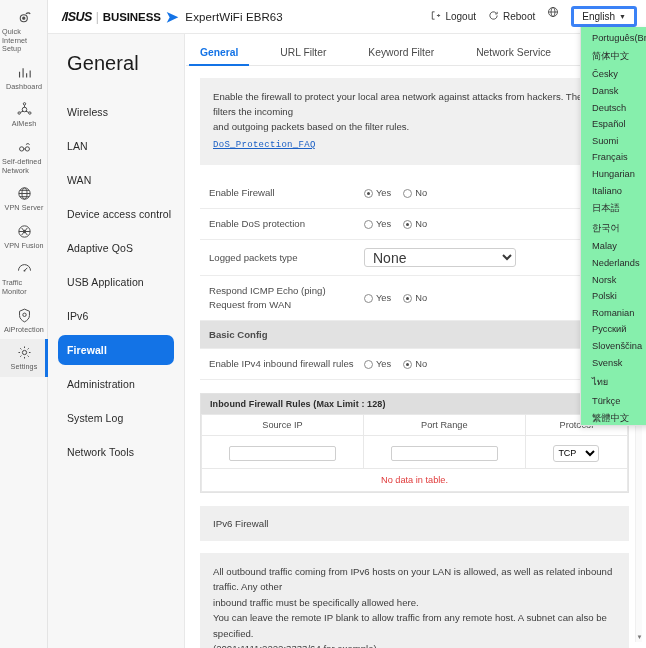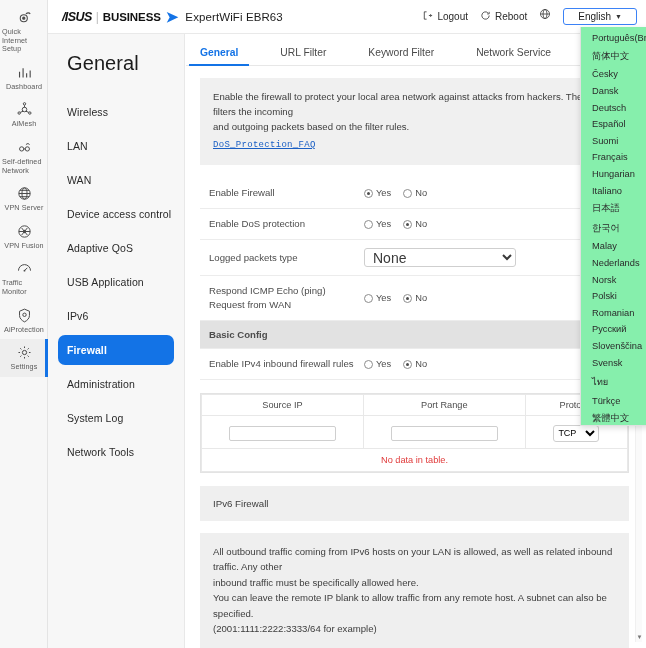--- a/index.html
+++ b/index.html
@@ -70,22 +70,22 @@
     background:#fff;
   }
   .st-l { display:flex; flex-direction:column; line-height:1; }
   .st-l .t1 { font-size:5.6px; color:#3a3a3a; }
   .st-l .t2 { font-size:6.6px; color:#2f7ad6; margin-top:1px;}
   .st-clock { font-size:9.5px; color:#1c1c1c; letter-spacing:0.2px;}
   .hdr-right { margin-left:auto; display:flex; gap:12px; }
   .hdr-btn { display:flex; align-items:center; gap:4px; font-size:10px; color:#2b2b2b; cursor:pointer; }
   .hdr-btn svg { width:11px; height:11px; }
   .lang-box {
-    display:flex; align-items:center; gap:4px; border:1px solid #3b82f6;
-    border-radius:3px; padding:2px 14px; font-size:10px; color:#1c1c1c; cursor:pointer;
+    display:flex; align-items:center; gap:4px; border:3px solid #3b82f6;
+    border-radius:3px; padding:2px 8px; font-size:10px; color:#1c1c1c; cursor:pointer;
     background:#fff;
   }
   .caret { font-size:7px; color:#333; }
 
   
   .lang-menu {
     position:absolute; left:580px; top:27px; width:88px; height:399px;
     background:#86efac; border:1px solid #e0e0e0; border-top:none;
     box-shadow:0 2px 6px rgba(0,0,0,.14); z-index:50;
     padding:3px 0; overflow:hidden;
@@ -448,20 +448,21 @@
                     <span class="circ on"></span>
                     <span>No</span>
                   </span>
             </div>
           </td>
         </tr>
       </tbody>
         </table>
 
       <div class="rules">
+        <div class="rules-hd">Inbound Firewall Rules (Max Limit : 128)</div>
         <table class="grid">
           <tbody>
               <tr>
             <th style="width:38%">Source IP</th>
             <th style="width:38%">Port Range</th>
             <th style="width:24%">Protocol</th>
           </tr>
           <tr>
             <td><input class="txtin" value="" style=""></td>
             <td><input class="txtin" value="" style=""></td>

